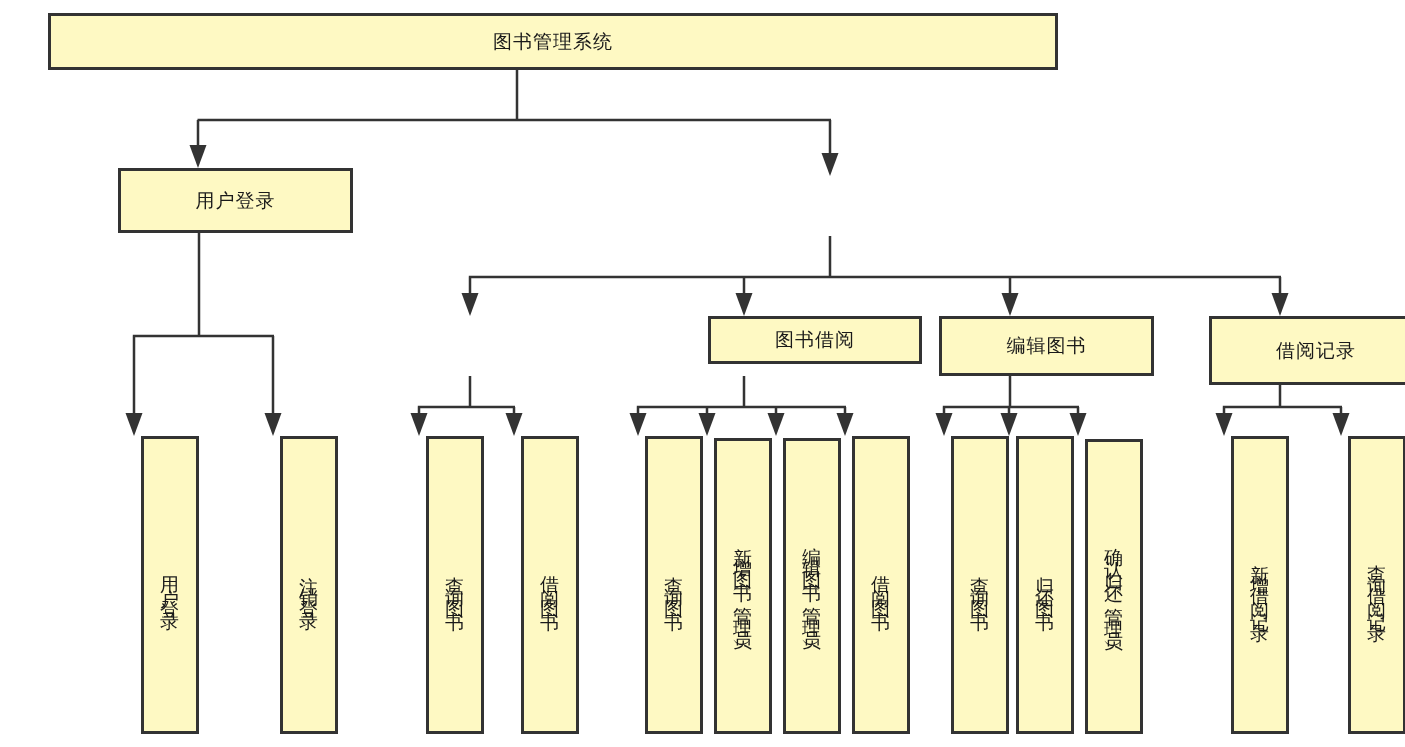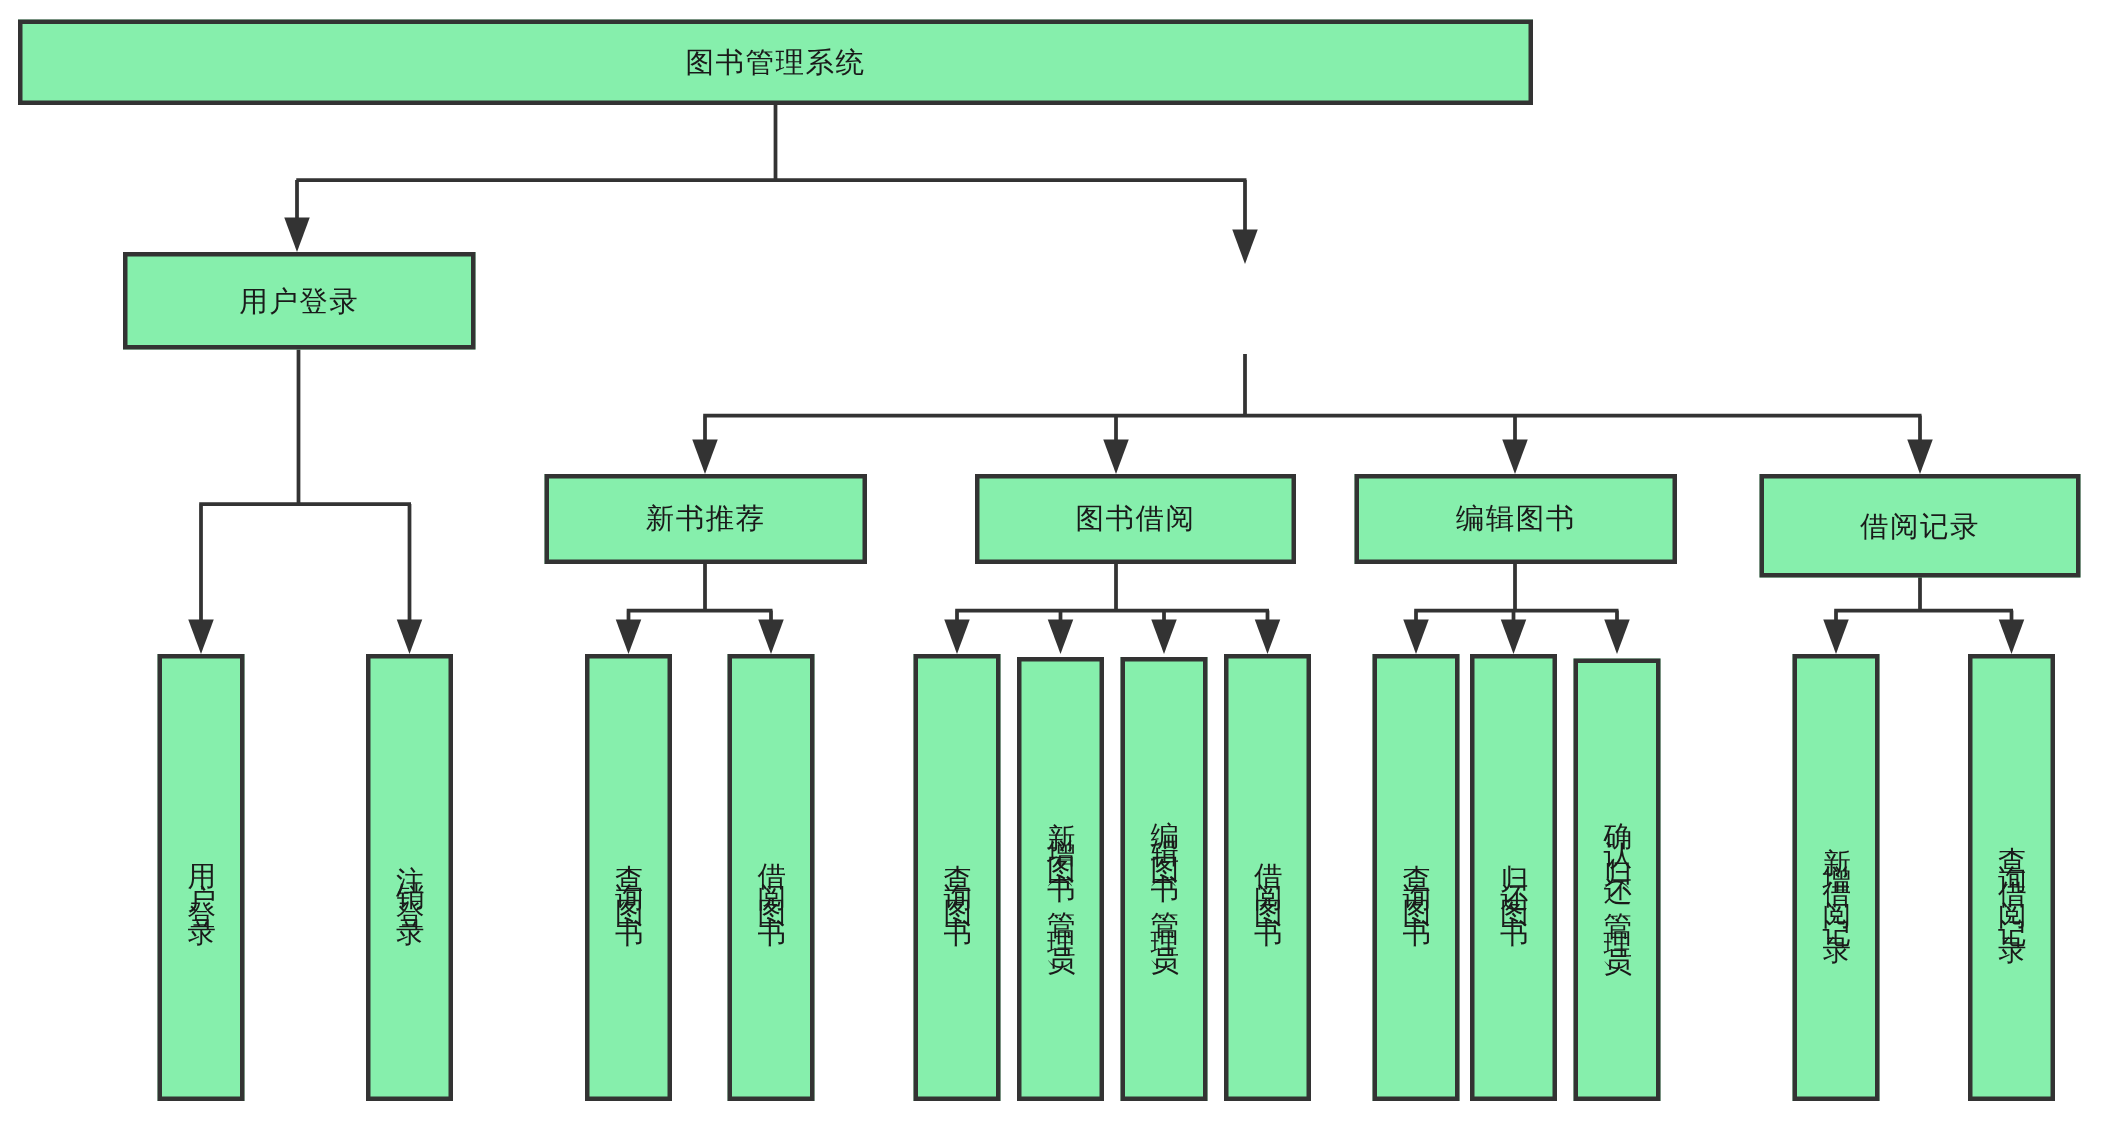--- a/index.html
+++ b/index.html
@@ -9,26 +9,27 @@
   }
   html,body{margin:0;padding:0;background:#ffffff;}
   body{
     width:1405px;height:747px;position:relative;overflow:hidden;
     font-family:"Liberation Sans", sans-serif;
   }
   #stage{position:absolute;inset:0;width:1405px;height:747px;}
   svg.connectors{position:absolute;left:0;top:0;z-index:1;}
   .box{
     position:absolute;
-    background:#86efac;
+    background:#fef9c3;
     border:3px solid var(--line);
     box-sizing:border-box;
     display:flex;align-items:center;justify-content:center;
     color:var(--text);
     z-index:2;
+    margin-left:36px;
   }
   .box.h{font-size:19px;letter-spacing:1px;}
   .box.v{
     font-size:19px;
     z-index:2;
   }
   .box.v .vtxt{
     writing-mode:vertical-rl;
     text-orientation:mixed;
     letter-spacing:12px;
@@ -78,22 +79,21 @@
         <polygon points="1069.5,413 1086.5,413 1078,436"></polygon>
         <polygon points="1215.5,413 1232.5,413 1224,436"></polygon>
         <polygon points="1332.5,413 1349.5,413 1341,436"></polygon>
       </g>
   </svg>
 
   <div class="box h" style="left:12px;top:13px;width:1010px;height:57px">图书管理系统</div>
 
   <div class="box h" style="left:82px;top:168px;width:235px;height:65px">用户登录</div>
 
-  <div class="box h" style="left:363px;top:316px;width:215px;height:60px">新书推荐</div>
-  <div class="box h" style="left:650px;top:316px;width:214px;height:60px">图书借阅</div>
+  <div class="box h" style="left:672px;top:316px;width:214px;height:48px">图书借阅</div>
   <div class="box h" style="left:903px;top:316px;width:215px;height:60px">编辑图书</div>
   <div class="box h" style="left:1173px;top:316px;width:214px;height:69px">借阅记录</div>
 
   <div class="box v" style="left:105px;top:436px;width:58px;height:298px">
     <span class="vtxt">用户登录</span>
     </div>
   <div class="box v" style="left:244px;top:436px;width:58px;height:298px">
     <span class="vtxt">注销登录</span>
     </div>
 

